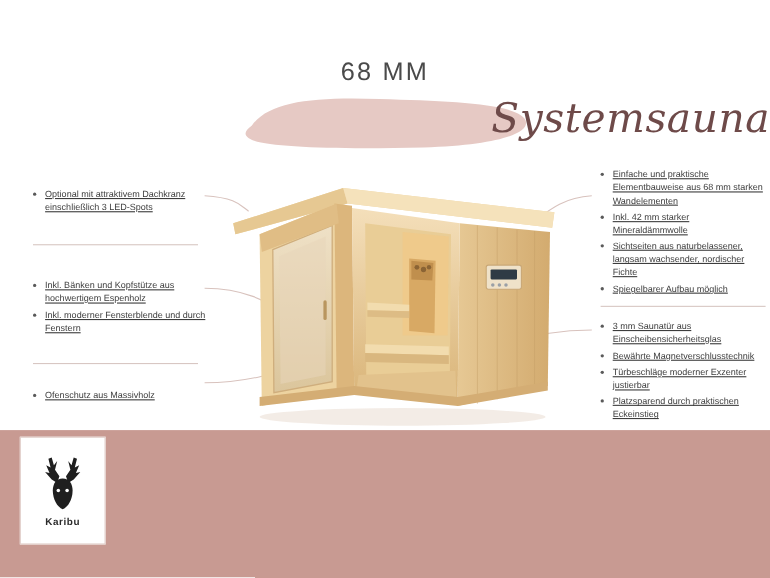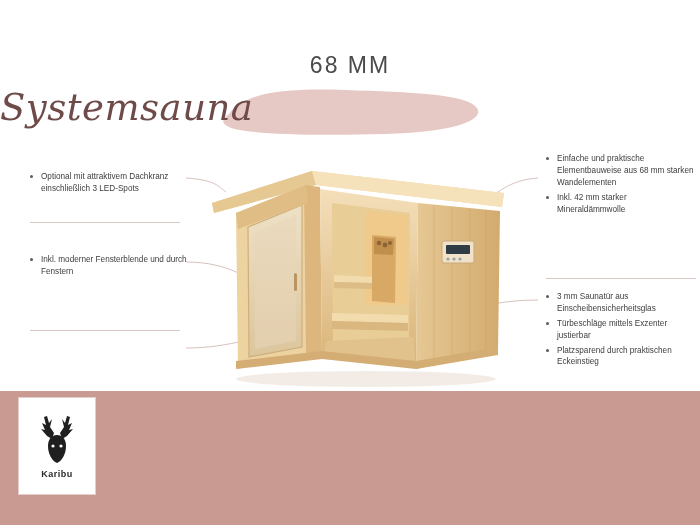--- a/index.html
+++ b/index.html
@@ -67,39 +67,39 @@
     left: 50%;
     transform: translateX(-50%);
     width: 270px;
     height: 54px;
   }
   .brush svg { display: block; }
   .script {
     position: absolute;
     top: 86px;
     left: 0; right: 0;
-    text-align: left;
+    text-align: right;
     font-family: "DejaVu Serif", serif;
     font-style: italic;
     font-size: 37px;
     color: #6e4a49;
     letter-spacing: 0.5px;
   }
 
   
   .col {
     position: absolute;
     font-size: 8.2px;
     line-height: 1.45;
     color: #3d3d3d;
   }
   .col-left { left: 30px; width: 165px; margin-top: 11px; }
   .col-right { left: 546px; width: 150px; }
 
-  .group { margin-bottom: 11px; }
+  .group { margin-bottom: 11px; text-decoration: underline; }
   .bullet {
     position: relative;
     padding-left: 11px;
     margin-bottom: 3px;
   }
   .bullet::before {
     content: "";
     position: absolute;
     left: 0;
     top: 4px;
@@ -169,36 +169,45 @@
   <div class="divider r" style="top:278px"></div>
 
   <div class="col col-left" style="top:160px">
     <div class="group">
       <div class="bullet">Optional mit attraktivem Dachkranz einschließlich 3 LED-Spots</div>
     </div>
   </div>
 
   <div class="col col-left" style="top:243px">
     <div class="group">
+      <div class="bullet">Inkl. Bänken und Kopfstütze aus hochwertigem Espenholz</div>
       <div class="bullet">Inkl. moderner Fensterblende und durch Fenstern</div>
     </div>
   </div>
 
+  <div class="col col-left" style="top:343px">
+    <div class="group">
+      <div class="bullet">Ofenschutz aus Massivholz</div>
+    </div>
+  </div>
 
   <div class="col col-right" style="top:153px">
     <div class="group">
       <div class="bullet">Einfache und praktische Elementbauweise aus 68 mm starken Wandelementen</div>
       <div class="bullet">Inkl. 42 mm starker Mineraldämmwolle</div>
+      <div class="bullet">Sichtseiten aus naturbelassener, langsam wachsender, nordischer Fichte</div>
+      <div class="bullet">Spiegelbarer Aufbau möglich</div>
     </div>
   </div>
 
   <div class="col col-right" style="top:291px">
     <div class="group">
       <div class="bullet">3 mm Saunatür aus Einscheibensicherheitsglas</div>
-      <div class="bullet">Türbeschläge mittels Exzenter justierbar</div>
+      <div class="bullet">Bewährte Magnetverschlusstechnik</div>
+      <div class="bullet">Türbeschläge moderner Exzenter justierbar</div>
       <div class="bullet">Platzsparend durch praktischen Eckeinstieg</div>
     </div>
   </div>
 
   <div class="sauna">
     <svg viewBox="0 0 316 248" width="316" height="248" xmlns="http://www.w3.org/2000/svg">
       <defs>
         <linearGradient id="gInner" x1="0" y1="0" x2="0" y2="1">
           <stop offset="0%" stop-color="#f4dfba"></stop>
           <stop offset="100%" stop-color="#d9b478"></stop>

